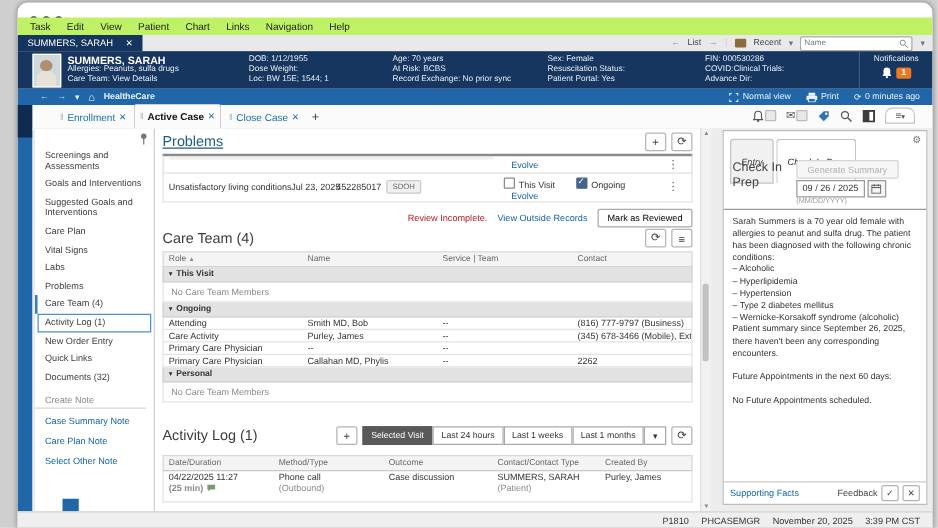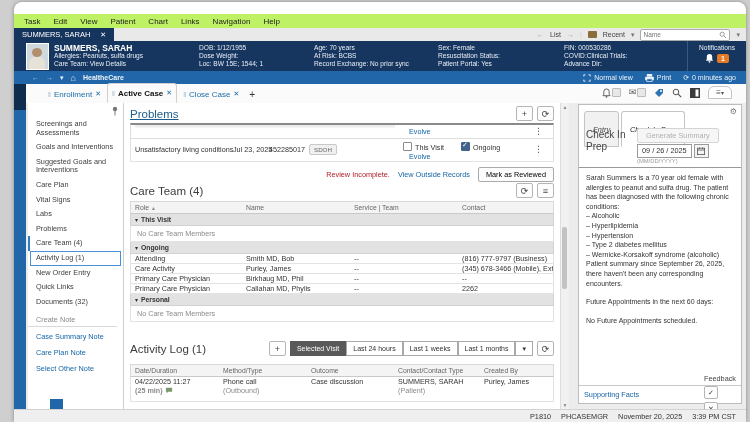--- a/index.html
+++ b/index.html
@@ -363,21 +363,20 @@
             <span class="c" style="flex:1;">(816) 777-9797 (Business)</span>
           </div>
           <div class="drow">
             <span class="c" style="width:103px;">Care Activity</span>
             <span class="c" style="width:100px;">Purley, James</span>
             <span class="c" style="width:100px;">--</span>
             <span class="c" style="flex:1;">(345) 678-3466 (Mobile), Ext:34567</span>
           </div>
           <div class="drow">
             <span class="c" style="width:103px;">Primary Care Physician</span>
-            <span class="c" style="width:100px;">Birkhaug MD, Phil</span>
             <span class="c" style="width:100px;">--</span>
             <span class="c" style="flex:1;">--</span>
           </div>
           <div class="drow">
             <span class="c" style="width:103px;">Primary Care Physician</span>
             <span class="c" style="width:100px;">Callahan MD, Phylis</span>
             <span class="c" style="width:100px;">--</span>
             <span class="c" style="flex:1;">2262</span>
           </div>
           <div class="grow">
@@ -468,21 +467,21 @@
           <div>– Type 2 diabetes mellitus</div>
           <div>– Wernicke-Korsakoff syndrome (alcoholic)</div>
           <div>Patient summary since September 26, 2025, there haven't been any corresponding encounters.</div>
           <div style="height:9px;"></div>
           <div>Future Appointments in the next 60 days:</div>
           <div style="height:9px;"></div>
           <div>No Future Appointments scheduled.</div>
         </div>
         <div style="position:absolute;left:0;bottom:0;width:100%;height:18px;border-top:1px solid #c9c9c9;display:flex;align-items:center;padding:0 5px;box-sizing:border-box;">
           <span class="link" style="font-size:7.3px;">Supporting Facts</span>
-          <span style="margin-left:auto;display:flex;align-items:flex-start;gap:3px;font-size:7.3px;color:#444;flex-direction:column;">
+          <span style="margin-left:auto;display:flex;align-items:center;gap:3px;font-size:7.3px;color:#444;">
             <span>Feedback</span>
             <span class="sqbtn" style="width:12px;height:11px;font-size:7px;">✓</span>
             <span class="sqbtn" style="width:12px;height:11px;font-size:7px;">✕</span>
           </span>
         </div>
       </div>
     </div>
   </div>
 
   <div class="abs statusbar">

